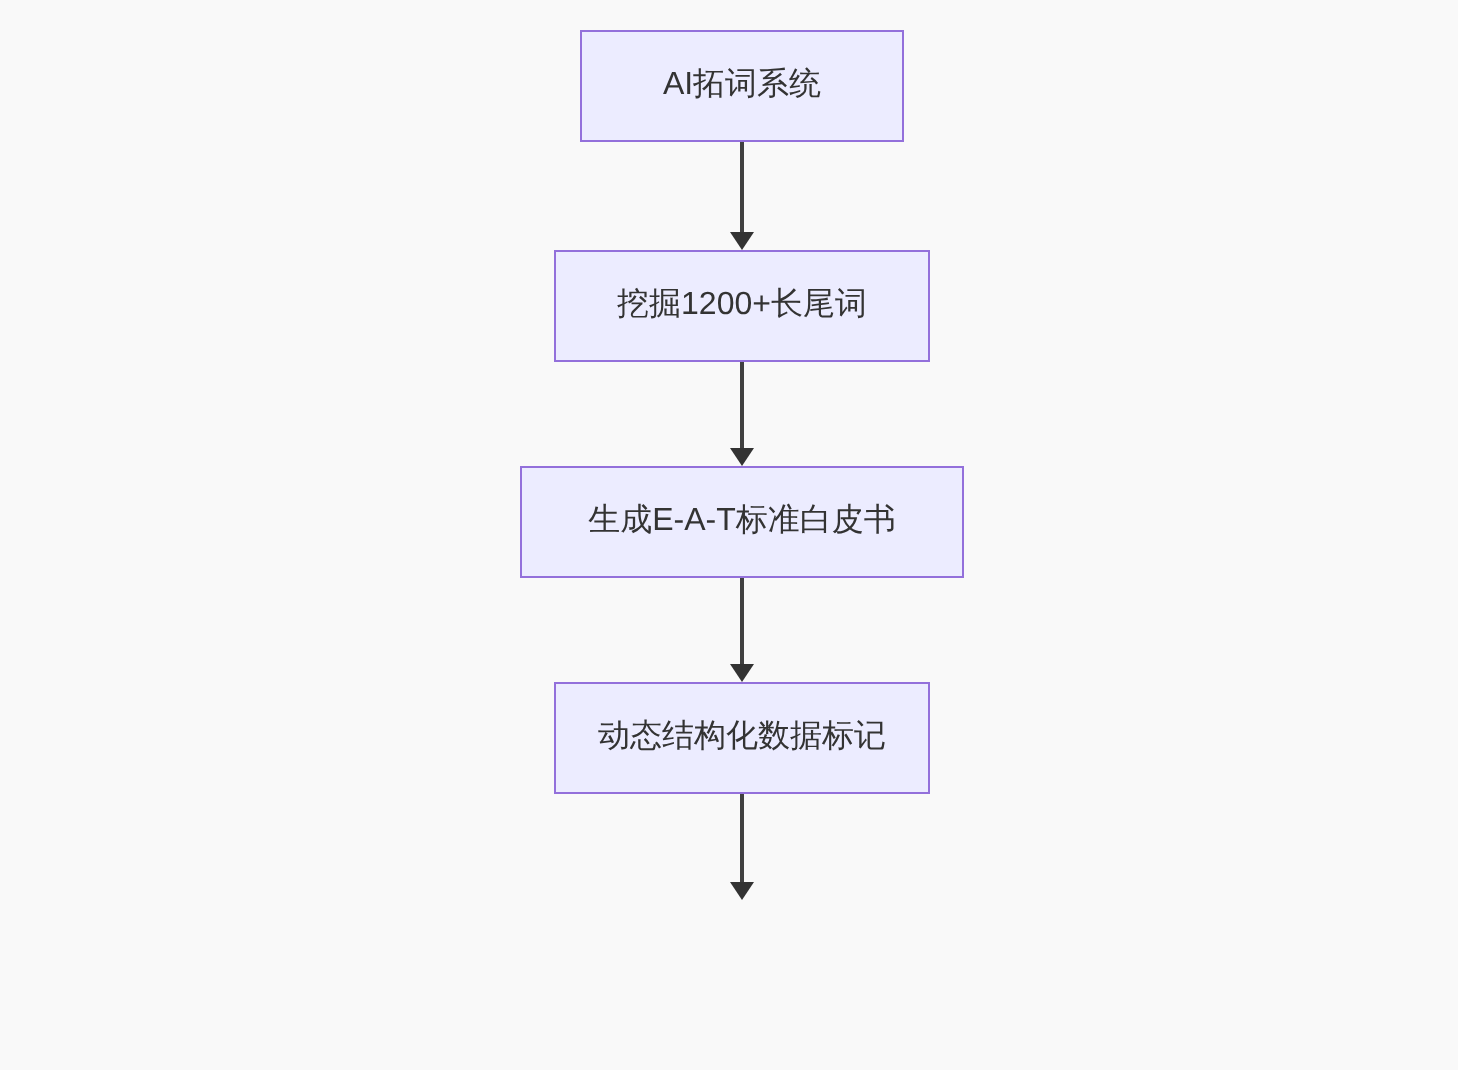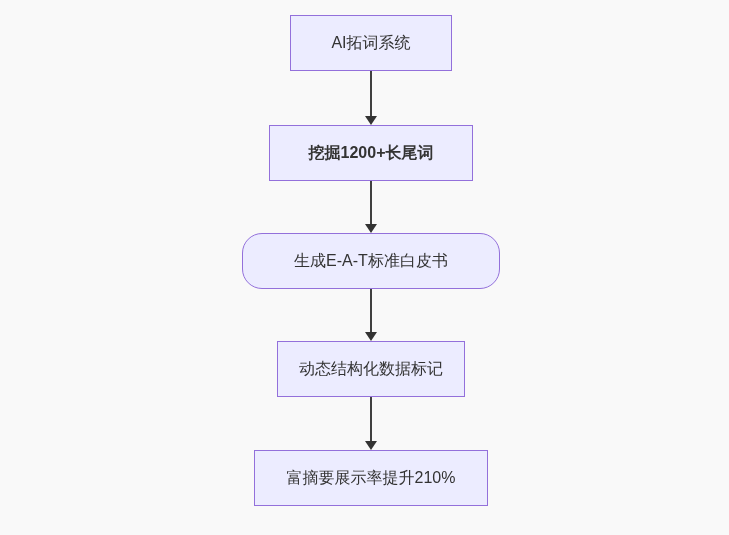--- a/index.html
+++ b/index.html
@@ -31,22 +31,22 @@
     display: flex;
     align-items: center;
     justify-content: center;
     color: #333333;
     font-size: 16px;
     line-height: 1;
     white-space: nowrap;
     text-align: center;
   }
   .node.n1 { width: 162px; }
-  .node.n2 { width: 204px; font-weight: bold; }
-  .node.n3 { width: 258px; border-radius: 20px; }
+  .node.n2 { width: 188px; }
+  .node.n3 { width: 222px; }
   .node.n4 { width: 188px; }
   .node.n5 { width: 234px; }
   .edge {
     display: flex;
     flex-direction: column;
     align-items: center;
   }
   .edge.e1 { height: 54px; }
   .edge.e2 { height: 52px; }
   .edge.e3 { height: 52px; }
@@ -90,15 +90,14 @@
     <div class="head"></div>
   </div>
 
   <div class="node n4">动态结构化数据标记</div>
 
   <div class="edge e4">
     <div class="line"></div>
     <div class="head"></div>
   </div>
 
-  <div class="node n5">富摘要展示率提升210%</div>
 
 </div>
 
 </body></html>

